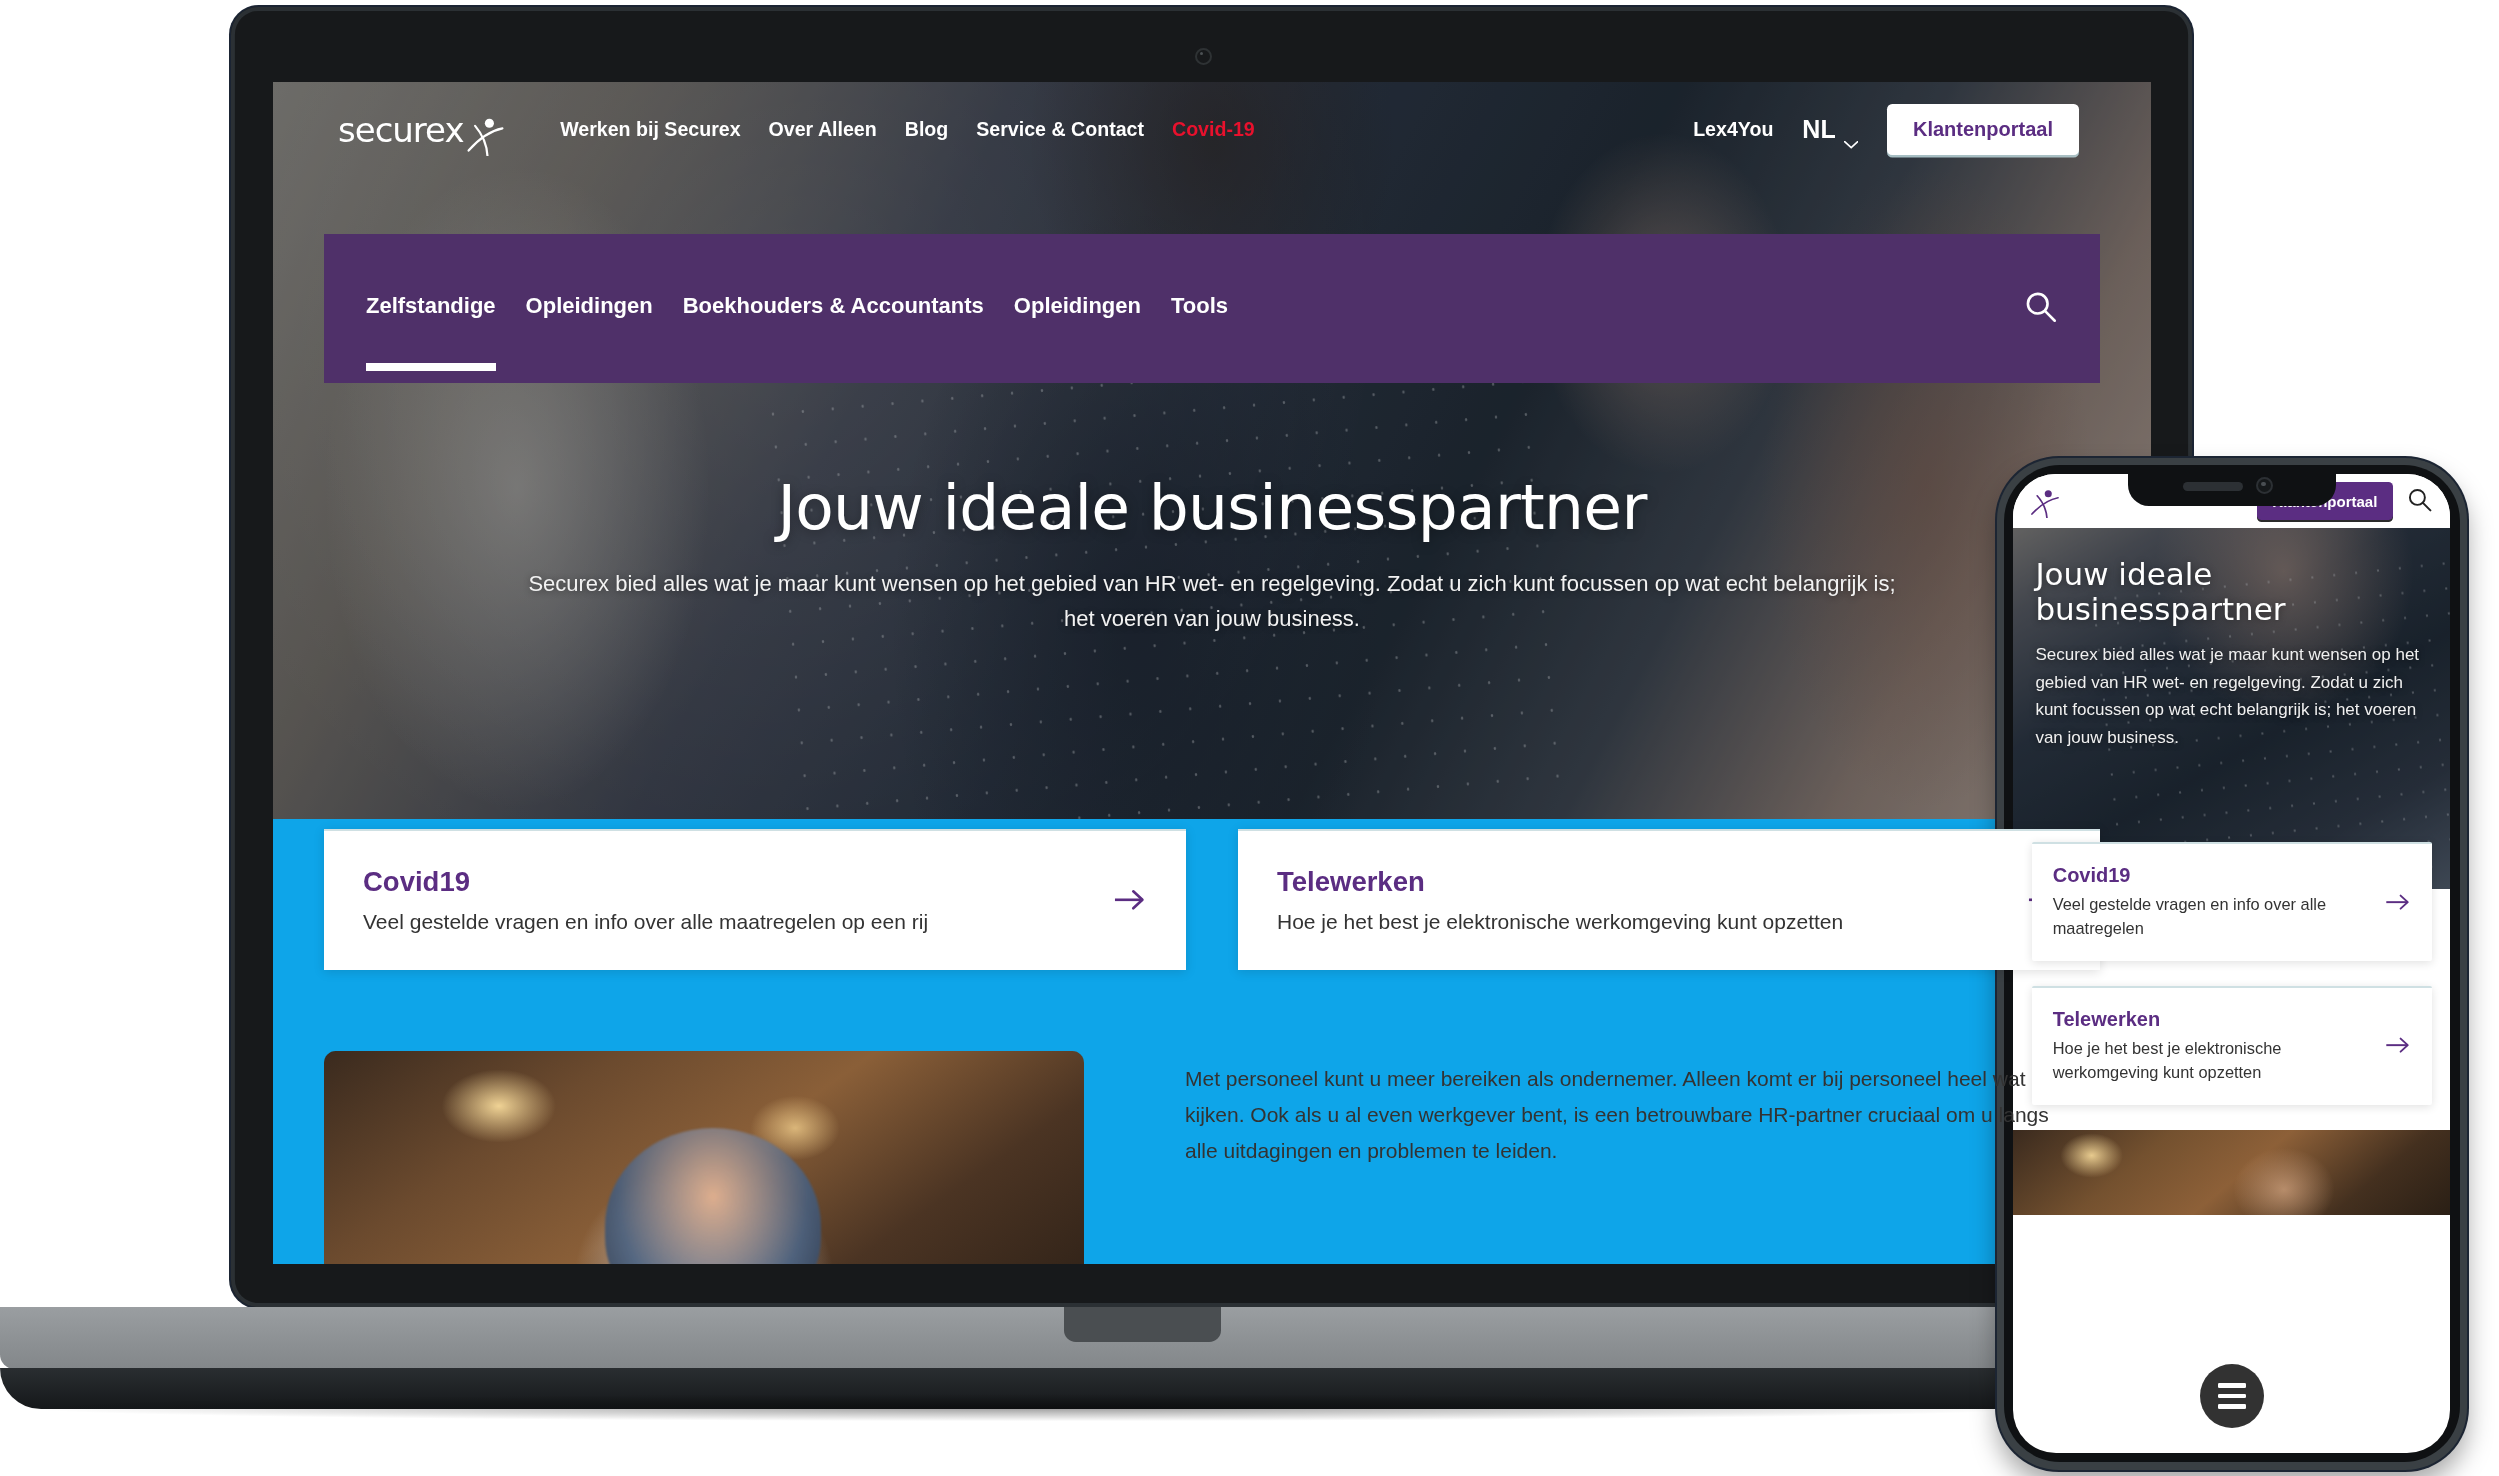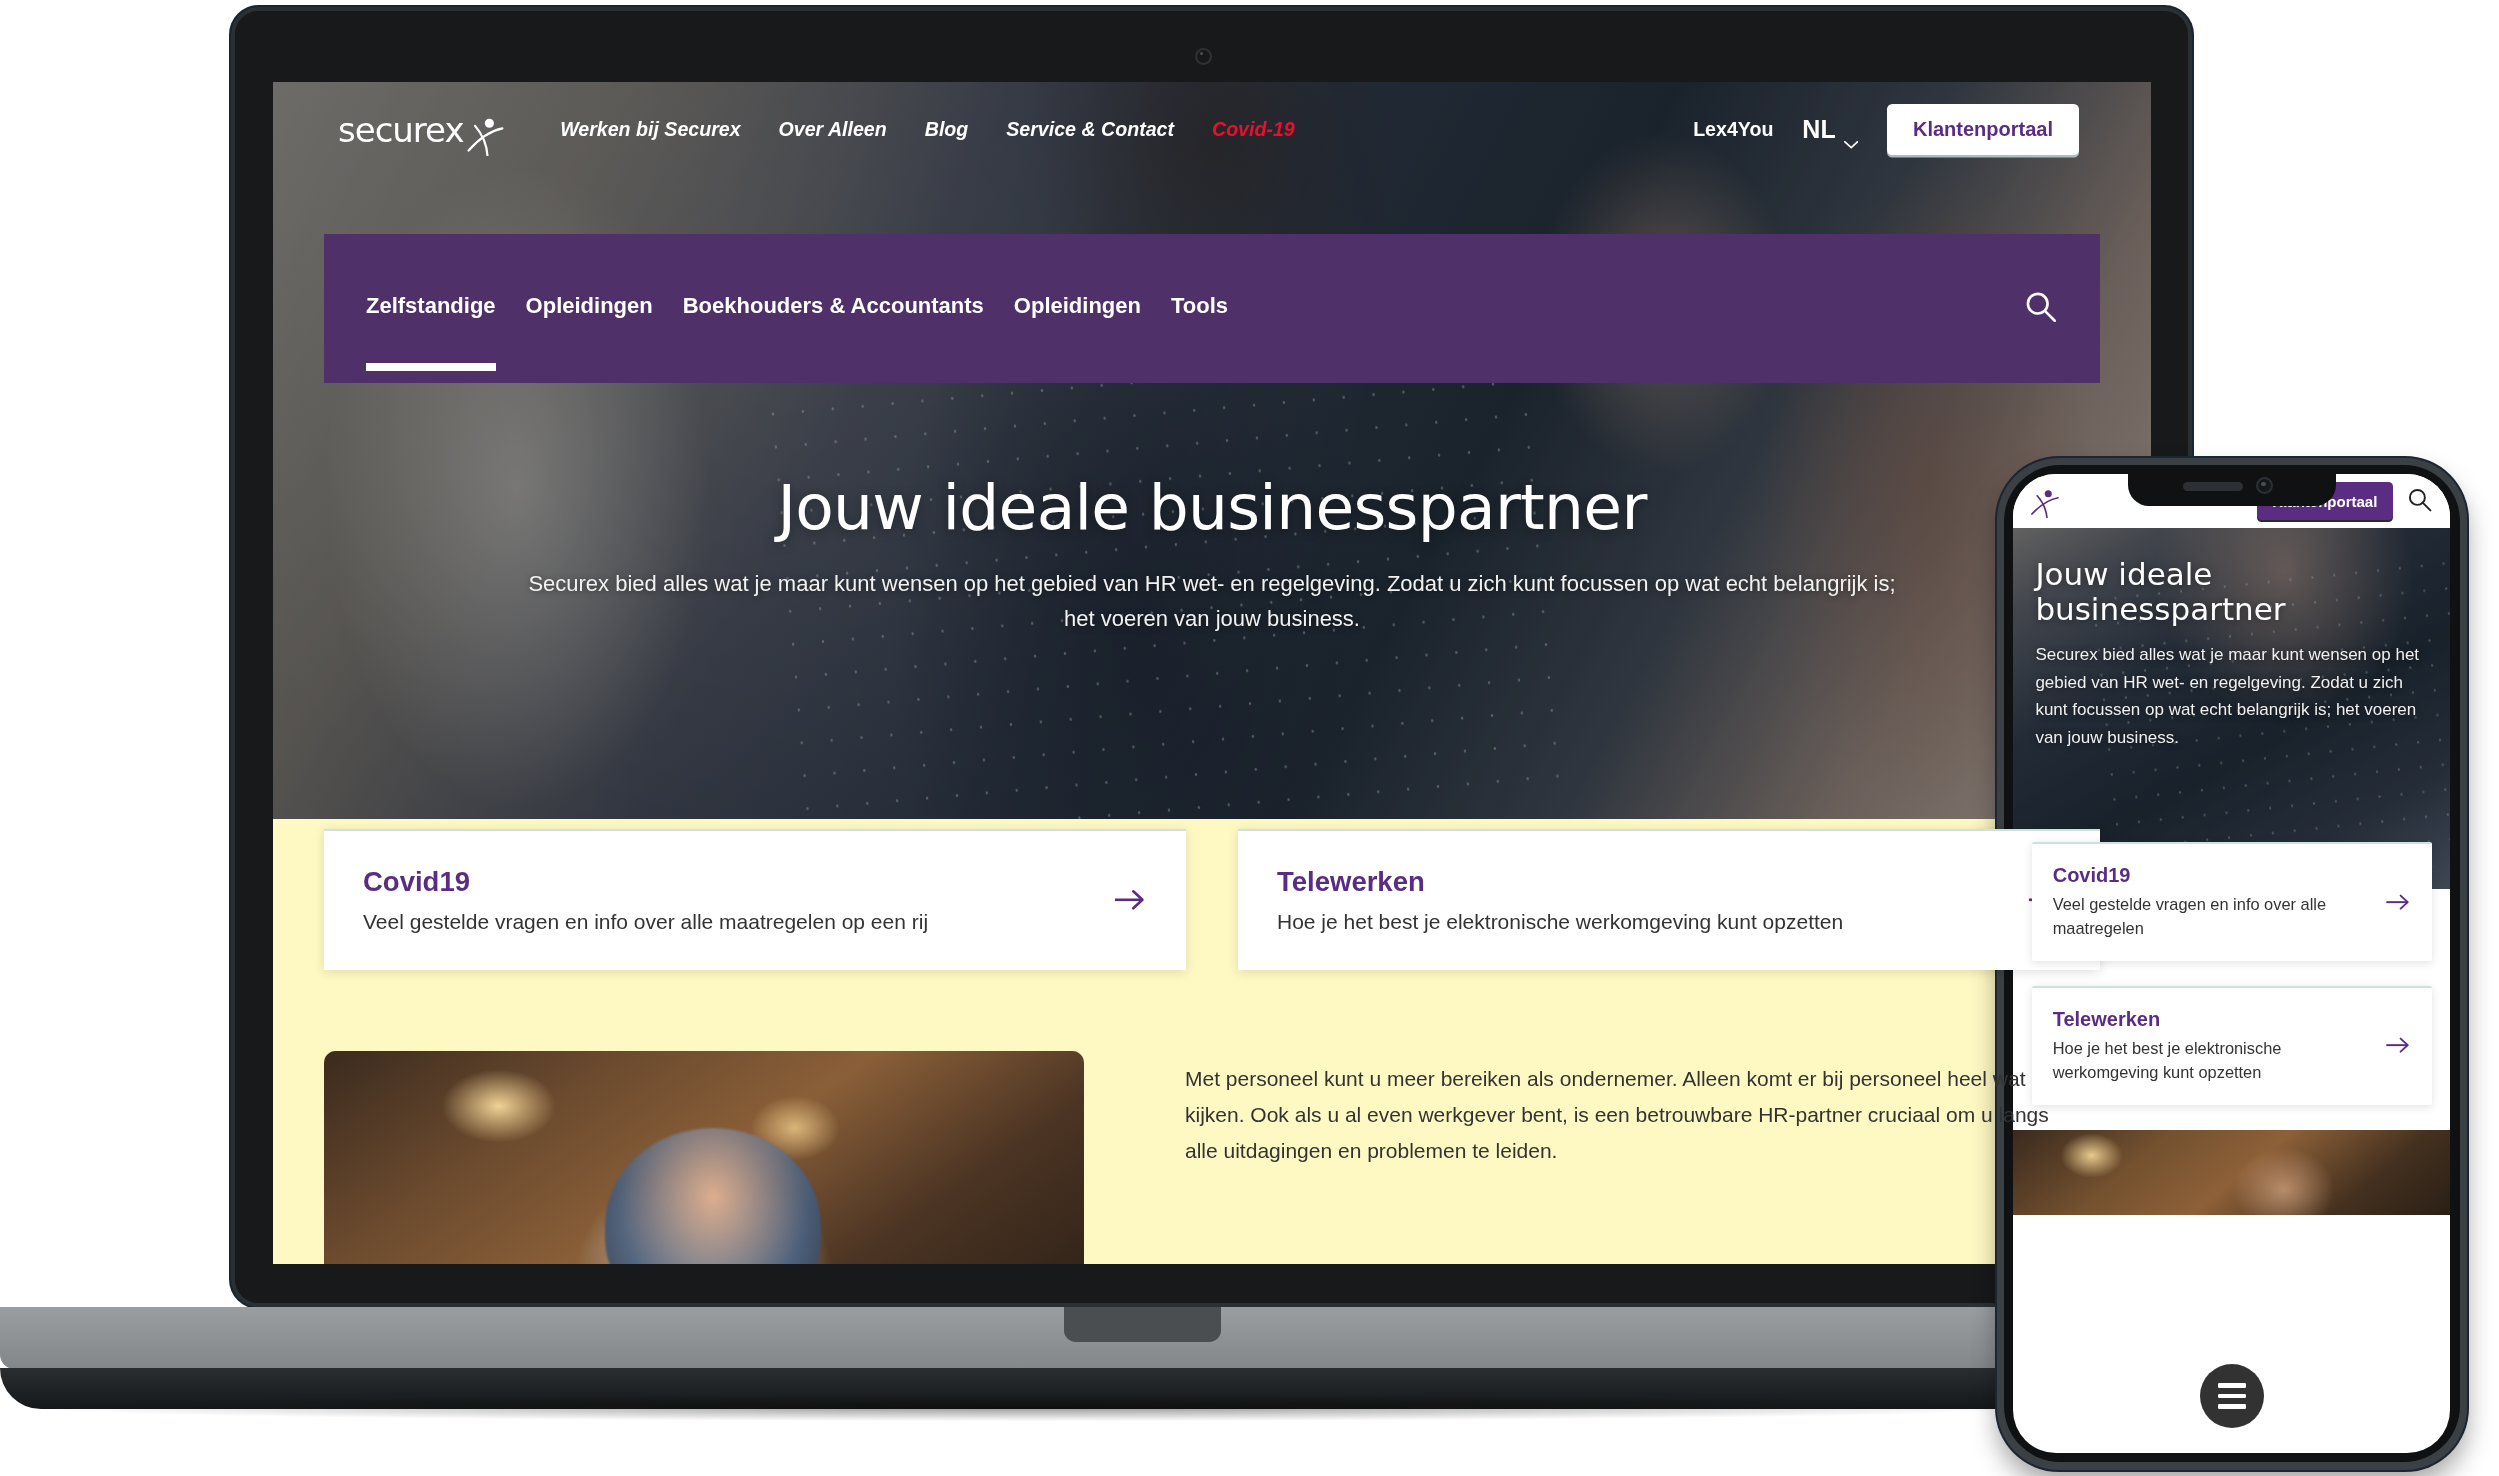--- a/index.html
+++ b/index.html
@@ -44,21 +44,21 @@
   .laptop-notch {
     position: absolute; left: 833px; top: 1300px; width: 157px; height: 35px;
     background: #4a4e51; border-radius: 0 0 11.8px 11.8px;
   }
   .laptop-shadow {
     position: absolute; left: -196px; top: 1387px; width: 1991px; height: 27.5px;
     background: radial-gradient(ellipse at center, rgba(0,0,0,0.40) 0%, rgba(0,0,0,0) 72%);
   }
 
   
-  .site { position: relative; width: 1878px; height: 1182px; background: #fef9c3; }
+  .site { position: relative; width: 1878px; height: 1182px; background: #0ea5e9; }
   .hero {
     position: relative; width: 100%; height: 737px; overflow: hidden;
     background:
       radial-gradient(circle at 26% 30%, rgba(255,255,255,0.10) 0%, rgba(0,0,0,0) 42%),
       linear-gradient(118deg, #8d8a84 0%, #6f6a64 16%, #3a3f4d 33%, #26303f 48%,
                       #1d2732 62%, #39414c 74%, #8c7b72 86%, #b9a79b 100%);
   }
   .hero-photo {
     position: absolute; inset: 0;
     background:
@@ -82,21 +82,21 @@
   .topnav {
     position: absolute; left: 0; top: 0; width: 100%; height: 96px;
     display: flex; align-items: center; padding: 0 72px 0 65px; z-index: 6;
   }
   .logo-wrap { display: flex; align-items: center; gap: 2.6px; margin-right: 55px; }
   .logo-text {
     color: #fff; font-size: 34px; letter-spacing: -1px;
     font-family: "DejaVu Sans", sans-serif; font-weight: 400;
   }
   .logo-mark { width: 39px; height: 46px; position: relative; top: 3.9px; }
-  .topnav-links { display: flex; align-items: flex-end; gap: 38px; font-style: italic; }
+  .topnav-links { display: flex; align-items: flex-end; gap: 28px; }
   .topnav-links a {
     color: #fff; font-size: 19.6px; font-weight: 700; text-decoration: none; white-space: nowrap;
   }
   .topnav-links a.accent { color: #e8112d; }
   .topnav-right { margin-left: auto; display: flex; align-items: center; gap: 29px; }
   .lex { color:#fff; font-size: 19.6px; font-weight: 700; }
   .lang { color:#fff; font-size: 25px; font-weight: 700; display:flex; align-items:center; gap:7.9px; }
   .chev { width: 14.4px; height: 7.9px; }
   .btn-portal {
     background:#fff; color:#5b2d82; font-size: 20px; font-weight: 700;

